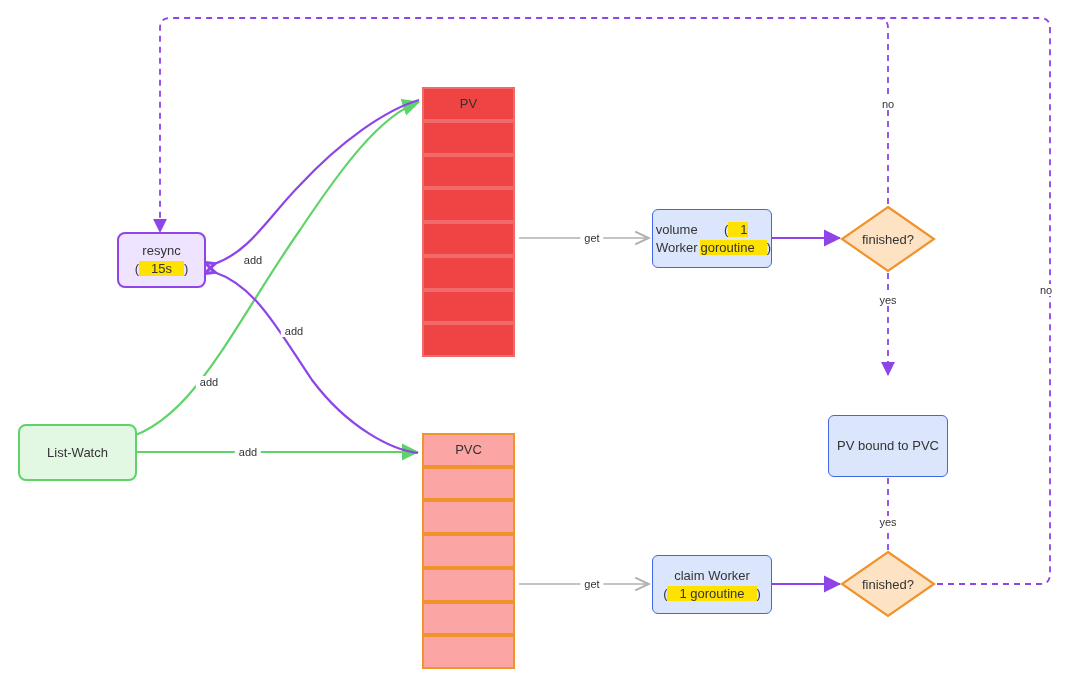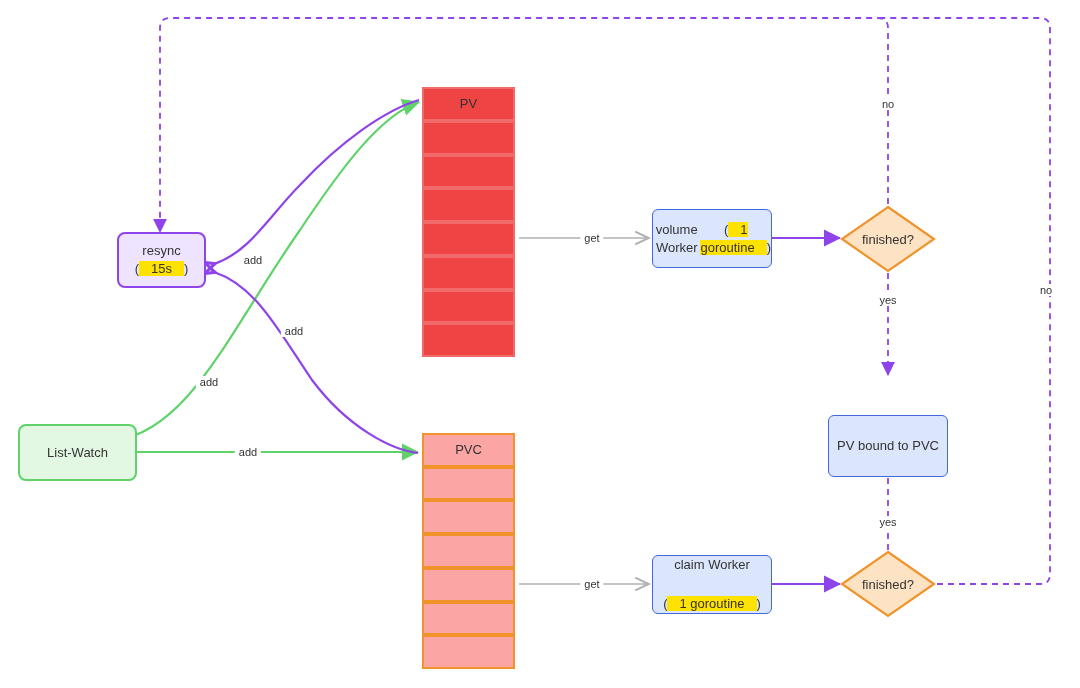--- a/index.html
+++ b/index.html
@@ -107,21 +107,21 @@
     <div class="qcell" style="flex:1;"></div>
     <div class="qcell" style="flex:1;"></div>
     <div class="qcell" style="flex:1;"></div>
   </div>
 
   <div class="node box-worker" style="left:652px;top:209px;width:120px;height:59px;flex-direction:row;">
     <span>volume Worker</span>
     <span><span>(</span><span class="hl">1 goroutine</span><span>)</span></span>
   </div>
 
-  <div class="node box-worker" style="left:652px;top:555px;width:120px;height:59px;flex-direction:column;justify-content:space-between;">
+  <div class="node box-worker" style="left:652px;top:555px;width:120px;height:59px;flex-direction:column;">
     <span>claim Worker</span>
     <span><span>(</span><span class="hl">1 goroutine</span><span>)</span></span>
   </div>
 
   <div style="position:absolute;left:840px;top:205px;width:96px;height:68px;">
     <svg width="96" height="68" viewBox="0 0 96 68" xmlns="http://www.w3.org/2000/svg" style="position:absolute;left:0;top:0;">
       <polygon points="48,2 94,34 48,66 2,34" fill="#fde3c4" stroke="#f0932b" stroke-width="2.2"></polygon>
     </svg>
     <div style="position:absolute;left:0;top:0;width:96px;height:68px;display:flex;
                 align-items:center;justify-content:center;font-size:13px;color:#333;">

